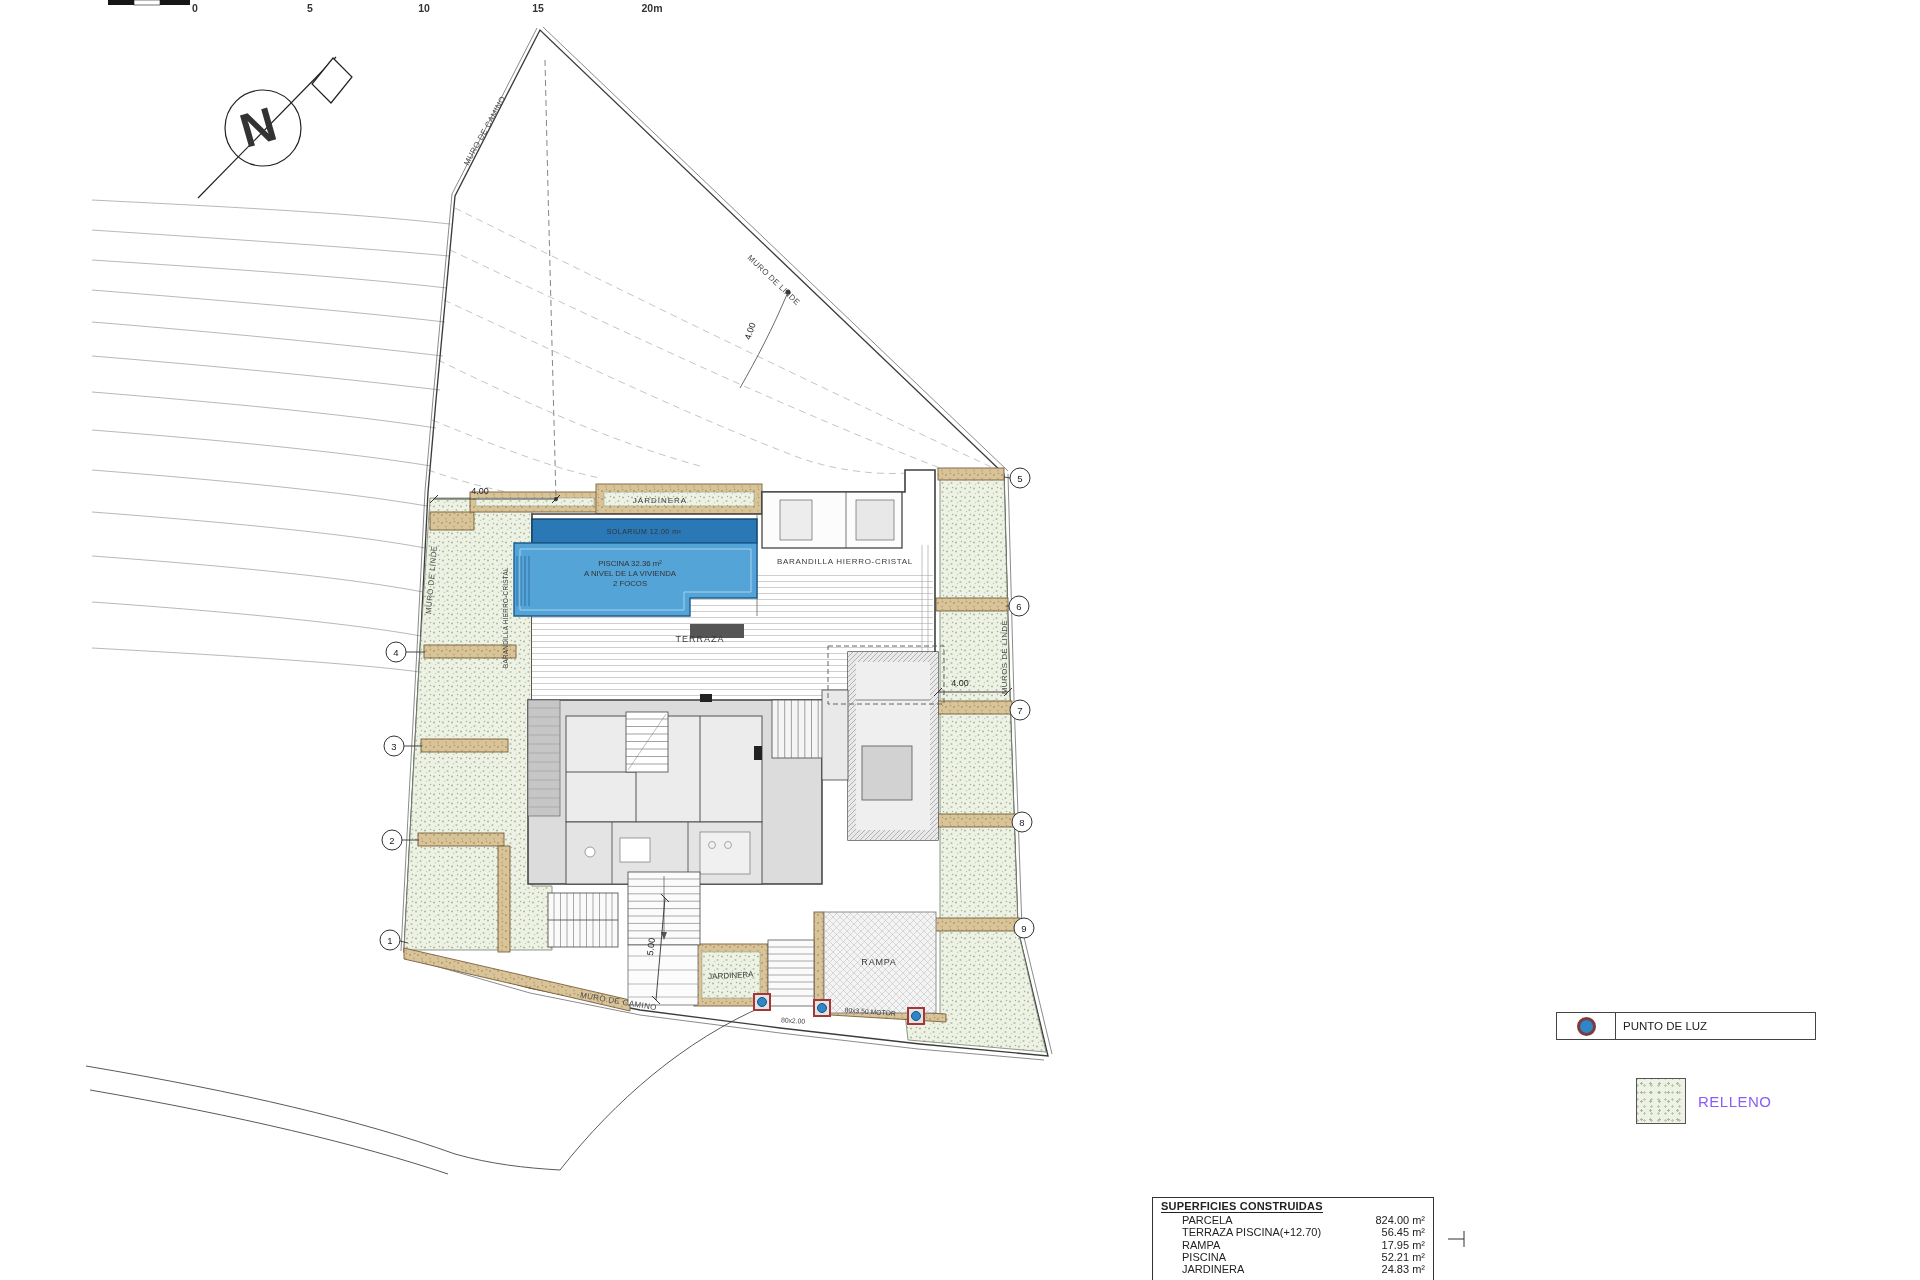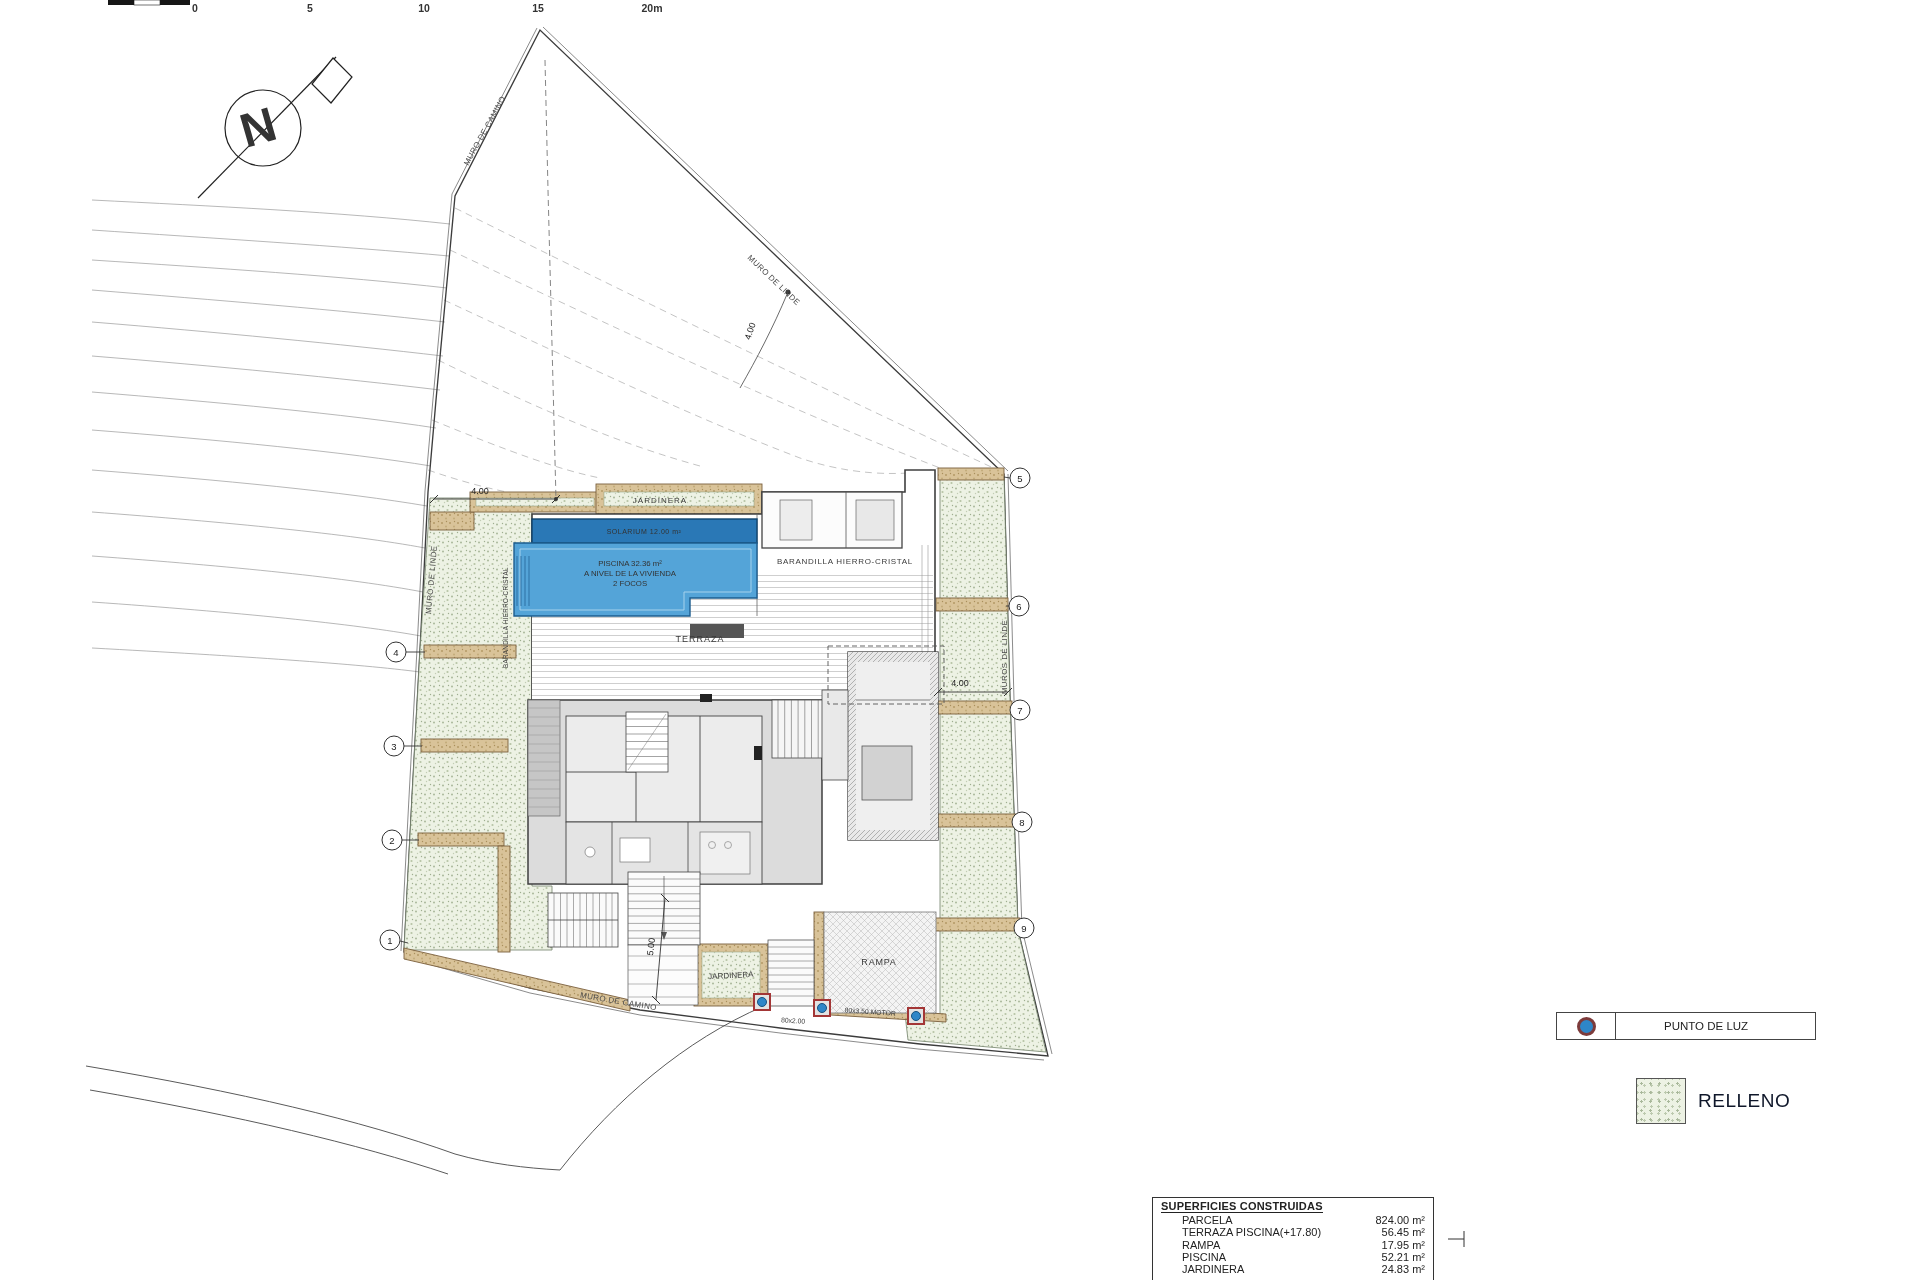--- a/index.html
+++ b/index.html
@@ -17,34 +17,34 @@
   .bnd2{fill:none;stroke:#3c3c3c;stroke-width:.6;}
   .green{fill:url(#relleno);stroke:#72816a;stroke-width:.8;}
   .tan{fill:url(#tan);stroke:#7a5f3c;stroke-width:.9;}
   .gcore{fill:url(#relleno);stroke:#8a9a7e;stroke-width:.5;}
   .marker circle{fill:#fff;stroke:#333;stroke-width:1;}
   .marker text{font-size:9.5px;fill:#222;text-anchor:middle;}
   .tick{stroke:#333;stroke-width:.9;}
 
   
   .legend-light{position:absolute;left:1556px;top:1012px;width:258px;height:26px;
-    border:1px solid #444;display:flex;align-items:stretch;background:#fff;gap:41px;}
+    border:1px solid #444;display:flex;align-items:stretch;background:#fff;}
   .legend-light .cell-icon{width:58px;border-right:1px solid #444;display:flex;
     align-items:center;justify-content:center;}
   .legend-light .dot{width:13px;height:13px;border-radius:50%;background:#2e86c8;
     border:3px solid #7d3b3b;}
   .legend-light .cell-text{flex:1;display:flex;align-items:center;padding-left:7px;
     font-size:11.5px;color:#222;}
   .legend-relleno{position:absolute;left:1636px;top:1078px;display:flex;align-items:center;}
   .legend-relleno .swatch{width:48px;height:44px;border:1px solid #555;
     background-color:#edf2e4;
     background-image:radial-gradient(#a9b89b 1px,transparent 1.3px),
                      radial-gradient(#bcc9ae 1px,transparent 1.3px);
     background-size:9px 9px,7px 7px;background-position:0 0,4px 3px;}
-  .legend-relleno .txt{margin-left:12px;font-size:19px;color:#0f172a;letter-spacing:.5px;}
+  .legend-relleno .txt{margin-left:12px;font-size:15px;color:#8b5cf6;letter-spacing:.5px;}
 
   .surf-table{position:absolute;left:1152px;top:1197px;width:282px;height:110px;
     border:1px solid #333;border-bottom:none;background:#fff;
     padding:2px 8px 0 8px;box-sizing:border-box;font-size:11px;color:#222;}
   .surf-table .title{font-weight:bold;font-size:11px;letter-spacing:.2px;
     border-bottom:1.4px solid #222;display:inline-block;padding-bottom:0;margin-bottom:1px;}
   .surf-table .row{display:flex;justify-content:space-between;line-height:12.3px;margin-left:21px;}
 </style>
 </head>
 <body>
@@ -349,21 +349,21 @@
   <div class="txt">RELLENO</div>
 </div>
 
 <div class="surf-table">
   <span class="title">SUPERFICIES CONSTRUIDAS</span>
   <div class="row">
     <span>PARCELA</span>
     <span>824.00 m²</span>
   </div>
   <div class="row">
-    <span>TERRAZA PISCINA(+17.80)</span>
+    <span>TERRAZA PISCINA(+12.70)</span>
     <span>56.45 m²</span>
   </div>
   <div class="row">
     <span>RAMPA</span>
     <span>17.95 m²</span>
   </div>
   <div class="row">
     <span>PISCINA</span>
     <span>52.21 m²</span>
   </div>

